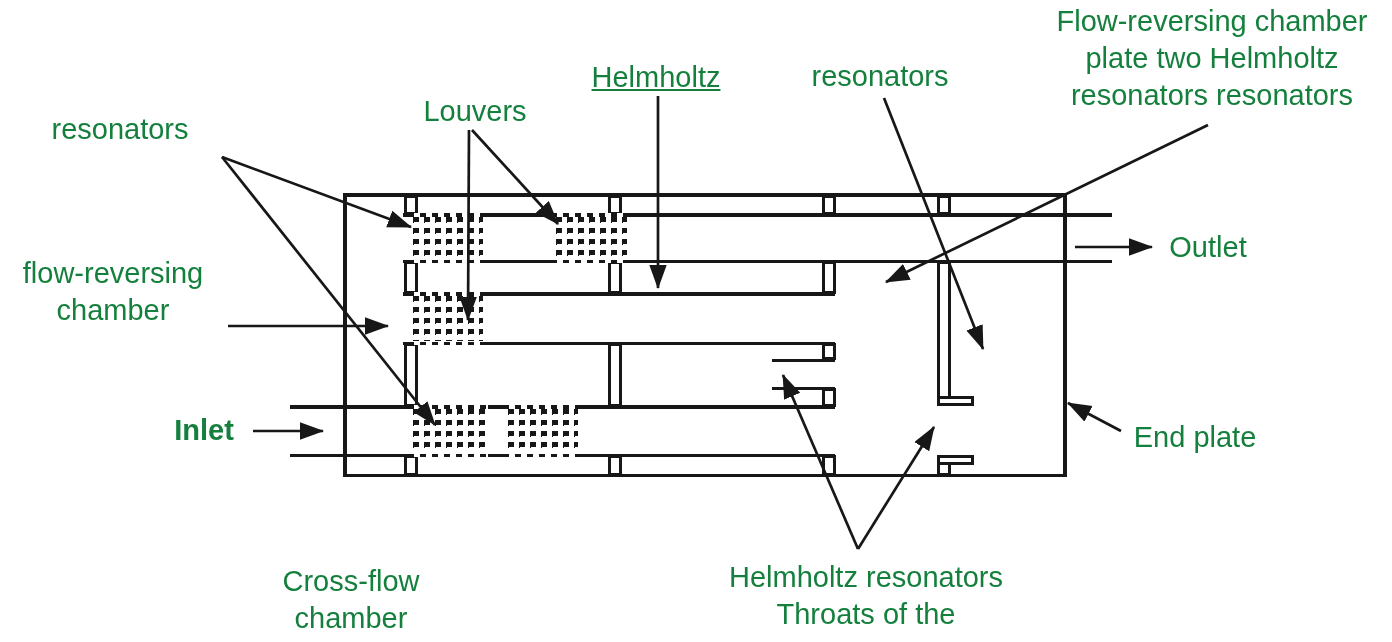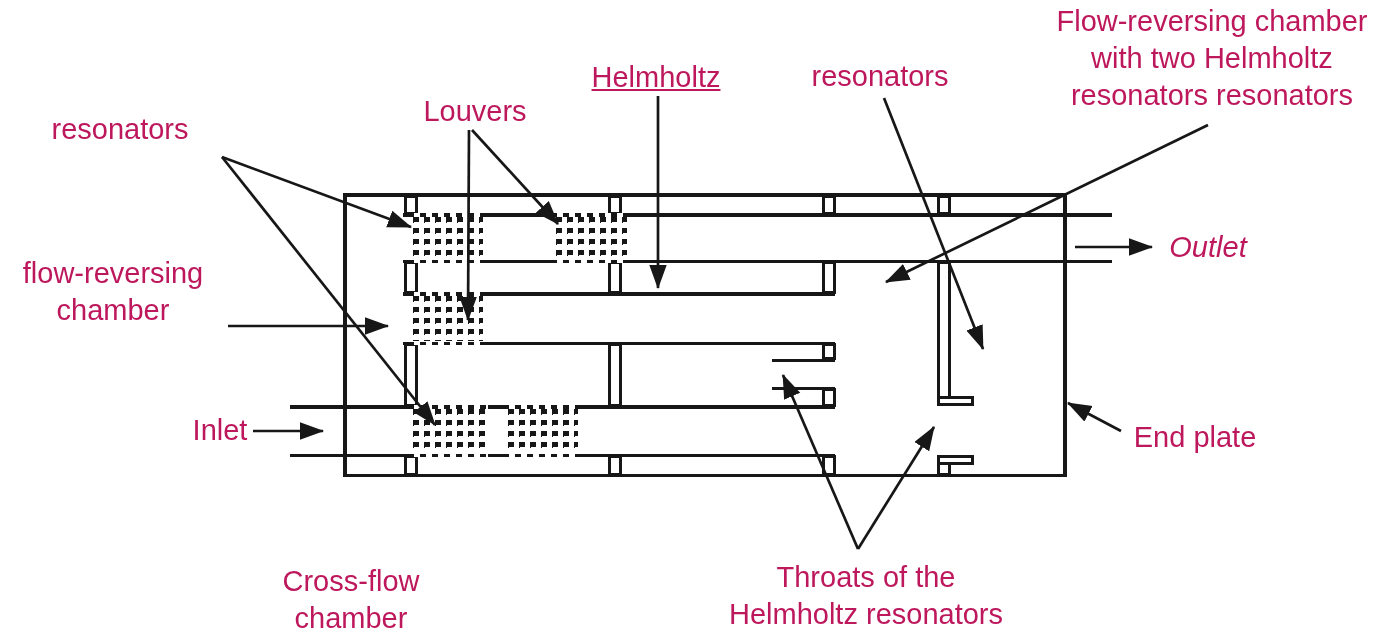--- a/index.html
+++ b/index.html
@@ -8,21 +8,21 @@
     font-family:"Liberation Sans","DejaVu Sans",sans-serif;color:#171717;
   }
   .wall{position:absolute;background:#171717;}
   .plate{position:absolute;background:#ffffff;border:3px solid #171717;box-sizing:border-box;}
   .dash{position:absolute;background-color:#ffffff;
         background-image:repeating-linear-gradient(90deg,#171717 0 6px,#ffffff 6px 12px);}
   .dots{position:absolute;
         background-image:conic-gradient(#171717 0 90deg,rgba(0,0,0,0) 90deg 360deg);
         background-size:11px 11px;}
   .label{position:absolute;transform:translateX(-50%);text-align:center;
-         font-size:29px;line-height:37px;white-space:nowrap;color:#be185d;}
+         font-size:29px;line-height:37px;white-space:nowrap;color:#15803d;}
   #leads{position:absolute;left:0;top:0;width:1392px;height:642px;}
 </style>
 </head>
 <body>
 
 <div id="canvas">
   <div id="structure">
       <div class="plate" style="left: 404px; top: 195px; width: 14px; height: 20px;"></div>
       <div class="plate" style="left: 404px; top: 261px; width: 14px; height: 33px;"></div>
       <div class="plate" style="left: 404px; top: 343px; width: 14px; height: 64px;"></div>
@@ -97,38 +97,38 @@
         <div>Louvers</div>
       </div>
       <div class="label" style="left: 656px; top: 59px; text-decoration: underline;">
         <div>Helmholtz</div>
       </div>
       <div class="label" style="left: 880px; top: 58px;">
         <div>resonators</div>
       </div>
       <div class="label" style="left: 1212px; top: 3px;">
         <div>Flow-reversing chamber</div>
-        <div>with two Helmholtz</div>
+        <div>plate two Helmholtz</div>
         <div>resonators resonators</div>
       </div>
-      <div class="label" style="left: 1208px; top: 229px; font-style: italic;">
+      <div class="label" style="left: 1208px; top: 229px;">
         <div>Outlet</div>
       </div>
-      <div class="label" style="left: 220px; top: 412px;">
+      <div class="label" style="left: 204px; top: 412px; font-weight: bold;">
         <div>Inlet</div>
       </div>
       <div class="label" style="left: 1195px; top: 419px;">
         <div>End plate</div>
       </div>
       <div class="label" style="left: 113px; top: 255px;">
         <div>flow-reversing</div>
         <div>chamber</div>
       </div>
       <div class="label" style="left: 351px; top: 563px;">
         <div>Cross-flow</div>
         <div>chamber</div>
       </div>
       <div class="label" style="left: 866px; top: 559px;">
+        <div>Helmholtz resonators</div>
         <div>Throats of the</div>
-        <div>Helmholtz resonators</div>
       </div>
     </div>
 </div>
 
 </body></html>

